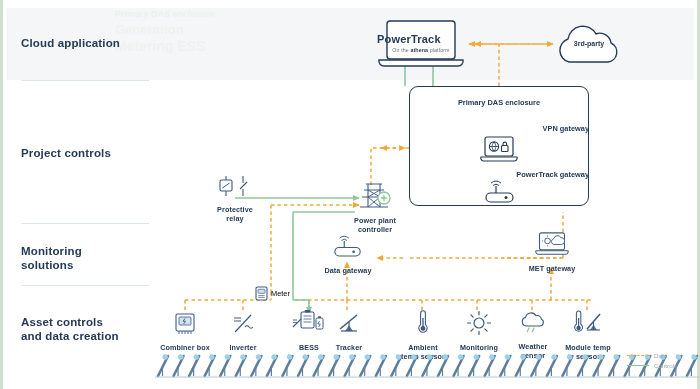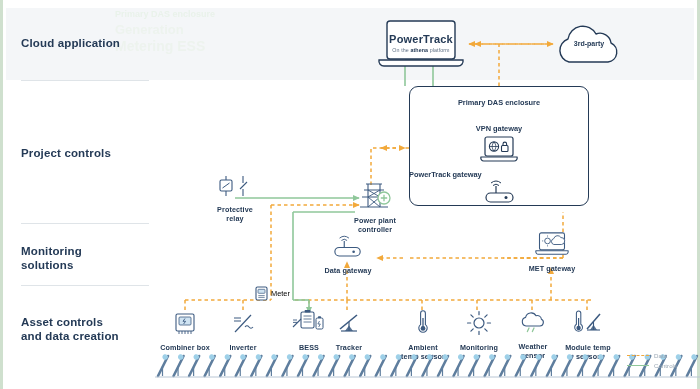--- a/index.html
+++ b/index.html
@@ -62,21 +62,21 @@
   .node .cap {
     color: #243a56; font-weight: bold; font-size: 7.2px;
     line-height: 8.6px; letter-spacing: .1px; white-space: pre-line;
     margin-top: 8px;
   }
   .ico { display:block; margin: 0 auto; }
 
   
   #powertrack { position: absolute; left: 374px; top: 20px; width: 88px; }
   #pt-title {
-    position:absolute; left:374px; top:33px; width:88px; text-align:center;
+    position:absolute; left:374px; top:33px; width:88px; text-align:left;
     font-size: 11px; font-weight: bold; color:#243a56; letter-spacing:.2px;
   }
   #pt-sub {
     position:absolute; left:374px; top:47px; width:88px; text-align:center;
     font-size: 5.3px; color:#5f7085; letter-spacing:.1px;
   }
   #pt-sub b { color:#243a56; }
 
   #cloud3p-label {
     position:absolute; left:552px; top:40px; width:68px; text-align:center;
@@ -86,25 +86,25 @@
   
   #das-box {
     position: absolute; left: 406px; top: 86px; width: 180px; height: 120px;
     border: 1.4px solid #243a56; border-radius: 9px; background: #ffffff;
   }
   #das-title {
     position:absolute; left:406px; top:98px; width:180px; text-align:center;
     font-size:7.4px; font-weight:bold; color:#243a56;
   }
   #vpn-title {
-    position:absolute; left:406px; top:124px; width:180px; text-align:center;
+    position:absolute; left:406px; top:124px; width:180px; text-align:right;
     font-size:7.4px; font-weight:bold; color:#243a56;
   }
   #ptgw-title {
-    position:absolute; left:406px; top:170px; width:180px; text-align:left;
+    position:absolute; left:406px; top:170px; width:180px; text-align:right;
     font-size:7.4px; font-weight:bold; color:#243a56;
   }
 
   
   #legend { position:absolute; left:624px; top:350px; }
   .lg-row { display:flex; align-items:center; height:10px; }
   .lg-swatch { width:22px; height:0; margin-right:5px; }
   .lg-data { border-top: 1.6px dashed #f2a93b; }
   .lg-ctrl { border-top: 1.6px solid #8fc79a; }
   .lg-txt { font-size:6.2px; color:#9aa7b4; }

